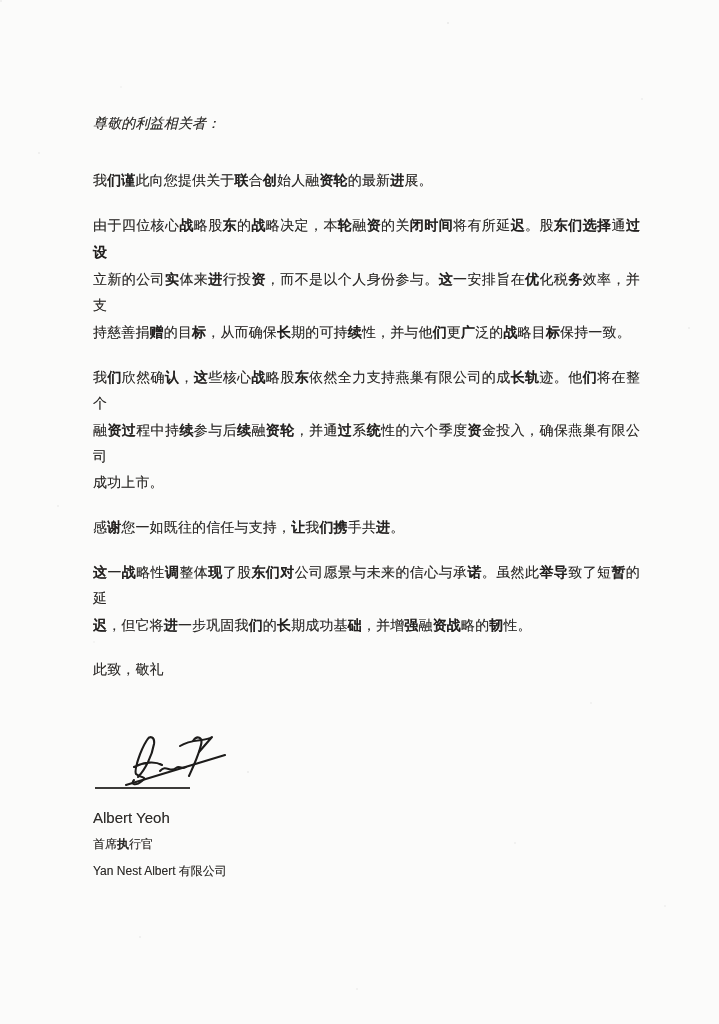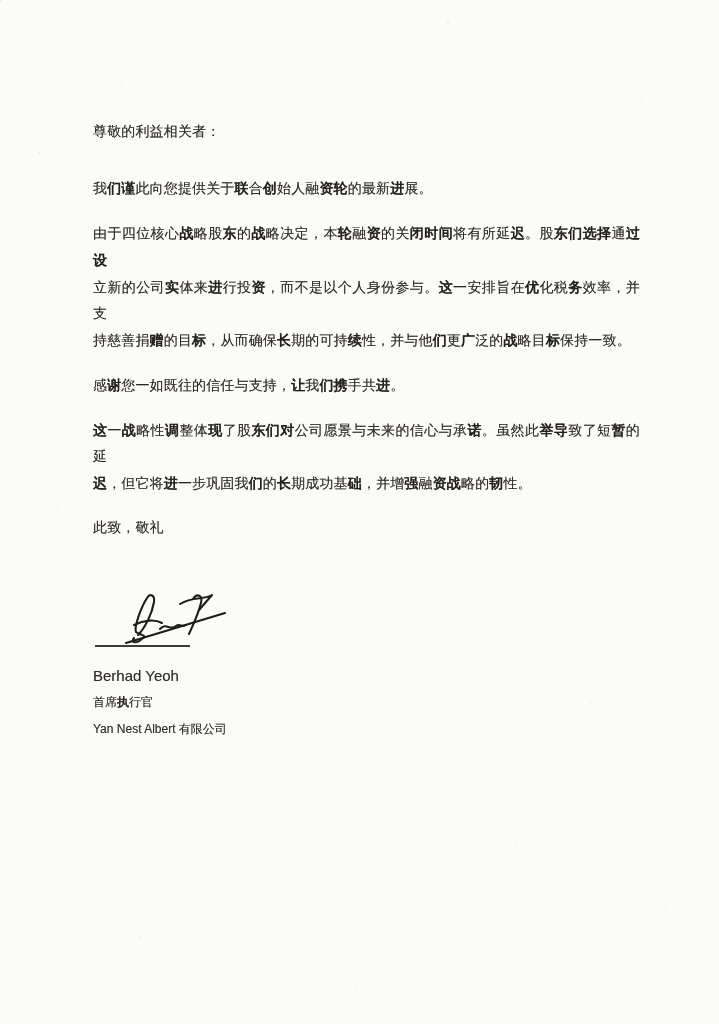--- a/index.html
+++ b/index.html
@@ -24,21 +24,21 @@
     font-size: 14px;
     line-height: 26px;
     letter-spacing: 0.15px;
   }
   
   .zh b {
     font-weight: 700;
     font-family: "Liberation Sans", "DejaVu Sans", sans-serif;
     color: #232120;
   }
-  .salutation { margin: 16px 0 30px 0; }
+  .salutation { margin: 8px 0 30px 0; font-style: italic; }
   p.para {
     width: 547px;
     margin: 13px 0 18px 0;
     text-align: justify;
   }
   .closing { margin-top: 16px; }
 
   .sig-area { position: relative; }
   .sig-svg { display: block; margin: 46px 0 0 28px; }
   .sig-line {
@@ -83,20 +83,21 @@
 </style>
 </head>
 <body>
 
 <div class="page">
 
   <div class="zh salutation">尊敬的利益相关者：</div>
 
   <p class="zh para">我<b>们</b><b>谨</b>此向您提供关于<b>联</b>合<b>创</b>始人融<b>资</b><b>轮</b>的最新<b>进</b>展。</p>
   <p class="zh para">由于四位核心<b>战</b>略股<b>东</b>的<b>战</b>略决定，本<b>轮</b>融<b>资</b>的关<b>闭</b><b>时</b><b>间</b>将有所延<b>迟</b>。股<b>东</b><b>们</b><b>选</b><b>择</b>通<b>过</b><b>设</b><br>立新的公司<b>实</b>体来<b>进</b>行投<b>资</b>，而不是以个人身份参与。<b>这</b>一安排旨在<b>优</b>化税<b>务</b>效率，并支<br>持慈善捐<b>赠</b>的目<b>标</b>，从而确保<b>长</b>期的可持<b>续</b>性，并与他<b>们</b>更<b>广</b>泛的<b>战</b>略目<b>标</b>保持一致。</p>
+  <p class="zh para">我<b>们</b>欣然确<b>认</b>，<b>这</b>些核心<b>战</b>略股<b>东</b>依然全力支持燕巢有限公司的成<b>长</b><b>轨</b>迹。他<b>们</b>将在整个<br>融<b>资</b><b>过</b>程中持<b>续</b>参与后<b>续</b>融<b>资</b><b>轮</b>，并通<b>过</b>系<b>统</b>性的六个季度<b>资</b>金投入，确保燕巢有限公司<br>成功上市。</p>
   <p class="zh para">感<b>谢</b>您一如既往的信任与支持，<b>让</b>我<b>们</b><b>携</b>手共<b>进</b>。</p>
   <p class="zh para"><b>这</b>一<b>战</b>略性<b>调</b>整体<b>现</b>了股<b>东</b><b>们</b><b>对</b>公司愿景与未来的信心与承<b>诺</b>。虽然此<b>举</b><b>导</b>致了短<b>暂</b>的延<br><b>迟</b>，但它将<b>进</b>一步巩固我<b>们</b>的<b>长</b>期成功基<b>础</b>，并增<b>强</b>融<b>资</b><b>战</b>略的<b>韧</b>性。</p>
 
   <div class="zh closing">此致，敬礼</div>
 
   <div class="sig-area">
     <svg class="sig-svg" width="112" height="58" viewBox="0 0 112 58" aria-hidden="true">
       <g fill="none" stroke="#1d1c1b" stroke-width="2.1" stroke-linecap="round" stroke-linejoin="round">
 
         <path d="M5,56 L104,26"></path>
@@ -107,19 +108,19 @@
 
         <path d="M72,12 C76,6 82,8 80,16 C77,28 72,38 68,47"></path>
 
         <path d="M59,17 C71,9 84,13 91,8 L78,23"></path>
       </g>
     </svg>
     <hr class="sig-line">
   </div>
 
   <div class="sig-block">
-    <div>Berhad Yeoh</div>
+    <div>Albert Yeoh</div>
     <div class="zh-line">首席<b>执</b>行官</div>
     <div class="zh-line">Yan Nest Albert 有限公司</div>
   </div>
 
   <div class="scan-noise"></div>
 </div>
 
 </body></html>

